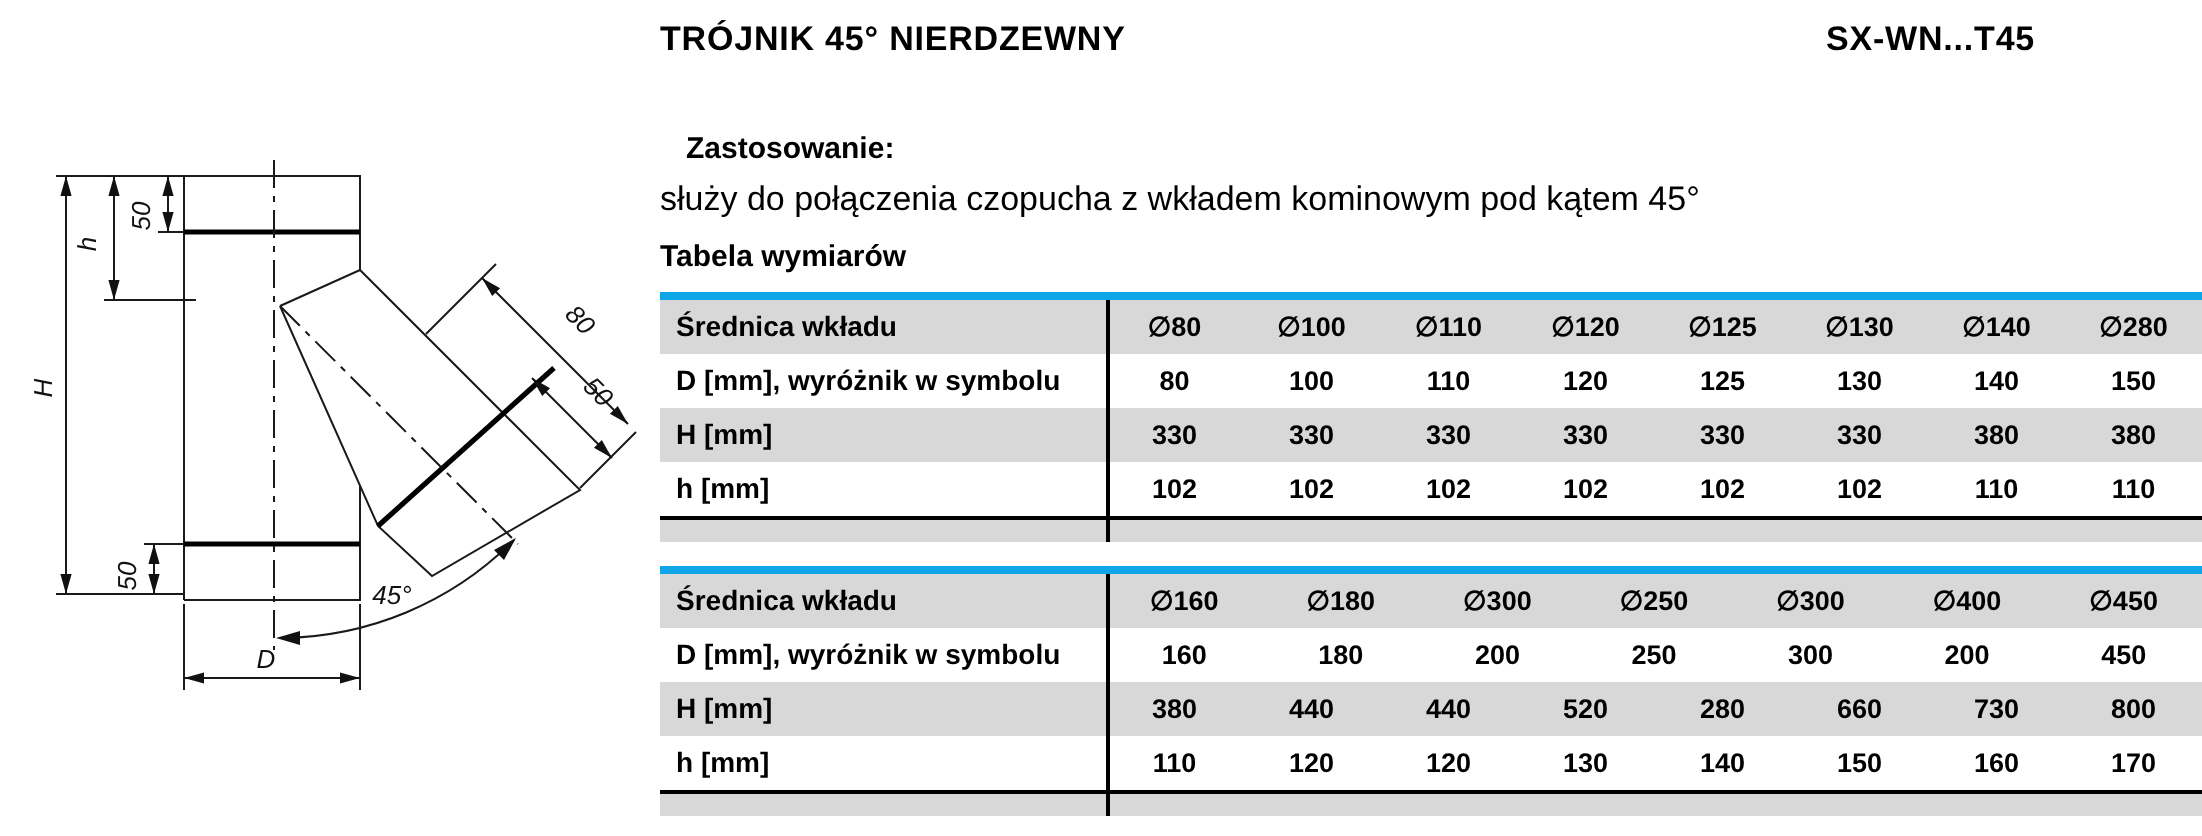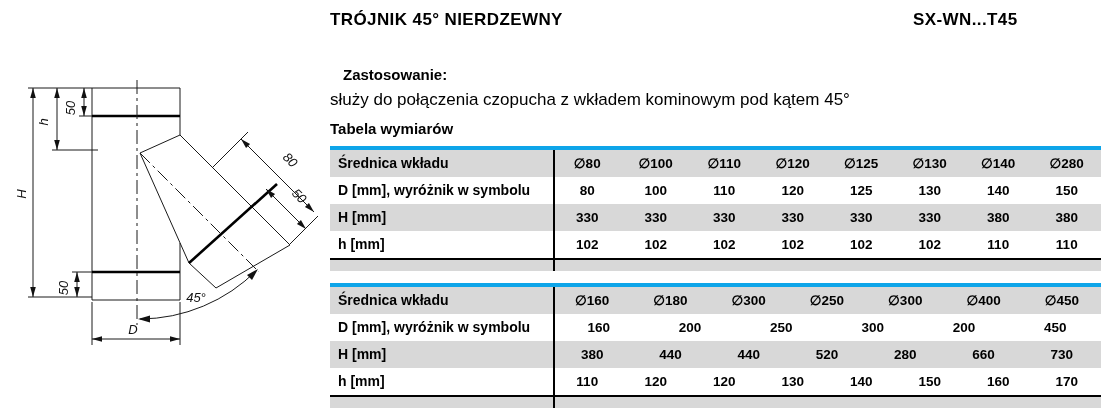--- a/index.html
+++ b/index.html
@@ -151,35 +151,37 @@
           <div class="val">∅180</div>
           <div class="val">∅300</div>
           <div class="val">∅250</div>
           <div class="val">∅300</div>
           <div class="val">∅400</div>
           <div class="val">∅450</div>
         </div>
         <div class="trow">
           <div class="lbl">D [mm],  wyróżnik w symbolu</div>
           <div class="val">160</div>
+          <div class="val">180</div>
           <div class="val">200</div>
           <div class="val">250</div>
           <div class="val">300</div>
           <div class="val">200</div>
           <div class="val">450</div>
         </div>
         <div class="trow shaded">
           <div class="lbl">H [mm]</div>
           <div class="val">380</div>
           <div class="val">440</div>
           <div class="val">440</div>
           <div class="val">520</div>
           <div class="val">280</div>
           <div class="val">660</div>
           <div class="val">730</div>
+          <div class="val">800</div>
         </div>
         <div class="trow">
           <div class="lbl">h [mm]</div>
           <div class="val">110</div>
           <div class="val">120</div>
           <div class="val">120</div>
           <div class="val">130</div>
           <div class="val">140</div>
           <div class="val">150</div>
           <div class="val">160</div>

